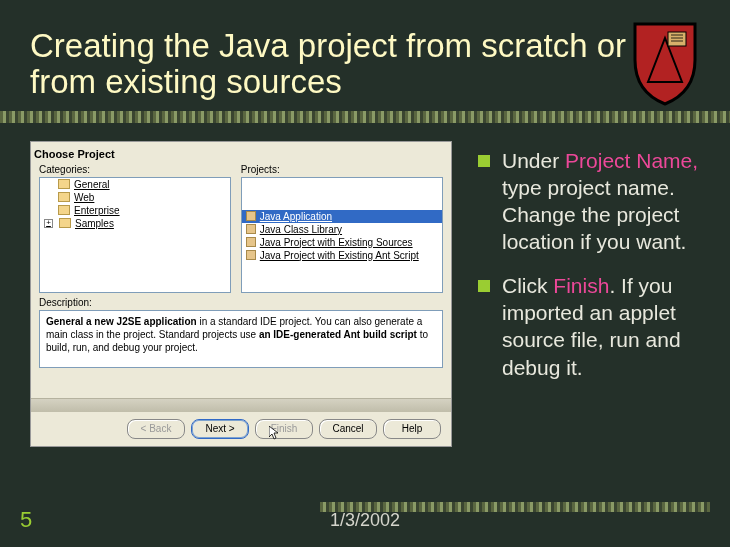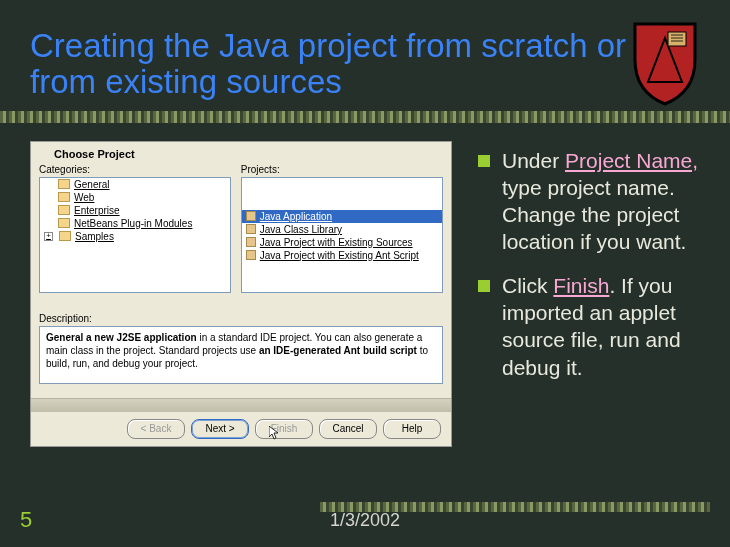--- a/index.html
+++ b/index.html
@@ -5,21 +5,21 @@
   * { margin: 0; padding: 0; box-sizing: border-box; }
   body {
     width: 730px;
     height: 547px;
     background: #243029;
     font-family: Arial, sans-serif;
     position: relative;
     overflow: hidden;
   }
   .slide-title {
-    color: #3b82f6;
+    color: #fef9c3;
     font-size: 33px;
     font-weight: normal;
     padding: 28px 38px 10px 30px;
     line-height: 1.1;
   }
   .stripe {
     height: 12px;
     background: repeating-linear-gradient(90deg, #5a6640 0 3px, #8a9a66 3px 6px, #3a4530 6px 9px);
     margin: 0 0 18px 0;
   }
@@ -44,21 +44,21 @@
   }
   .dialog {
     width: 422px;
     height: 306px;
     background: #ece9d8;
     border: 1px solid #999;
     position: relative;
     font-size: 10px;
     color: #000;
   }
-  .dlg-hdr { font-weight: bold; padding: 6px 23px 4px; font-size: 11px; }
+  .dlg-hdr { font-weight: bold; padding: 6px 3px 4px; font-size: 11px; }
   .dlg-row { display: flex; padding: 0 8px; gap: 10px; }
   .col { display: flex; flex-direction: column; }
   .col.left { width: 220px; }
   .col.right { width: 232px; }
   .lbl { font-size: 10px; padding-bottom: 2px; }
   .listbox {
     background: #fff;
     border: 1px solid #7f9db9;
     height: 116px;
     overflow: hidden;
@@ -70,21 +70,21 @@
     padding: 1px 4px;
     font-size: 10px;
     white-space: nowrap;
     text-decoration: underline;
   }
   .tree-item.indent { padding-left: 18px; }
   .list-item.sel { background: #316ac5; color: #fff; margin-top: 32px; }
   .folder-icn { width: 12px; height: 10px; background: #f4d58b; border: 1px solid #b89a4a; display: inline-block; }
   .file-icn { width: 10px; height: 10px; background: #e6c58a; border: 1px solid #a88a4a; display: inline-block; }
   .plus-icn { width: 9px; height: 9px; border: 1px solid #888; background: #fff; font-size: 8px; display: inline-flex; align-items: center; justify-content: center; line-height: 1; margin-right: 2px; }
-  .desc-lbl { padding: 20px 8px 2px; }
+  .desc-lbl { padding: 4px 8px 2px; }
   .desc-box {
     background: #fff;
     border: 1px solid #7f9db9;
     margin: 0 8px;
     height: 58px;
     padding: 4px 6px;
     font-size: 10px;
     line-height: 1.3;
   }
   .grad-bar {
@@ -128,21 +128,21 @@
   }
   .bullets {
     padding: 6px 20px 0 26px;
     flex: 1;
     color: #e8e8dd;
     font-size: 21px;
     line-height: 1.3;
   }
   .bullet { display: flex; margin-bottom: 16px; }
   .sq { width: 12px; height: 12px; background: #9acd32; margin: 8px 12px 0 0; flex-shrink: 0; }
-  .hl { color: #f9a8d4; text-decoration: underline; }
+  .hl { color: #ec4899; }
   .page-num {
     position: absolute;
     left: 20px;
     bottom: 14px;
     color: #9acd32;
     font-size: 22px;
   }
   .date {
     position: absolute;
     left: 0; right: 0;
@@ -178,24 +178,20 @@
               <span>General</span>
             </div>
           <div class="tree-item indent">
               <span class="folder-icn"></span>
               <span>Web</span>
             </div>
           <div class="tree-item indent">
               <span class="folder-icn"></span>
               <span>Enterprise</span>
             </div>
-          <div class="tree-item indent">
-              <span class="folder-icn"></span>
-              <span>NetBeans Plug-in Modules</span>
-            </div>
           <div class="tree-item">
               <span class="plus-icn">+</span>
               <span class="folder-icn"></span>
               <span>Samples</span>
             </div>
         </div>
       </div>
       <div class="col right">
         <div class="lbl">Projects:</div>
         <div class="listbox">

